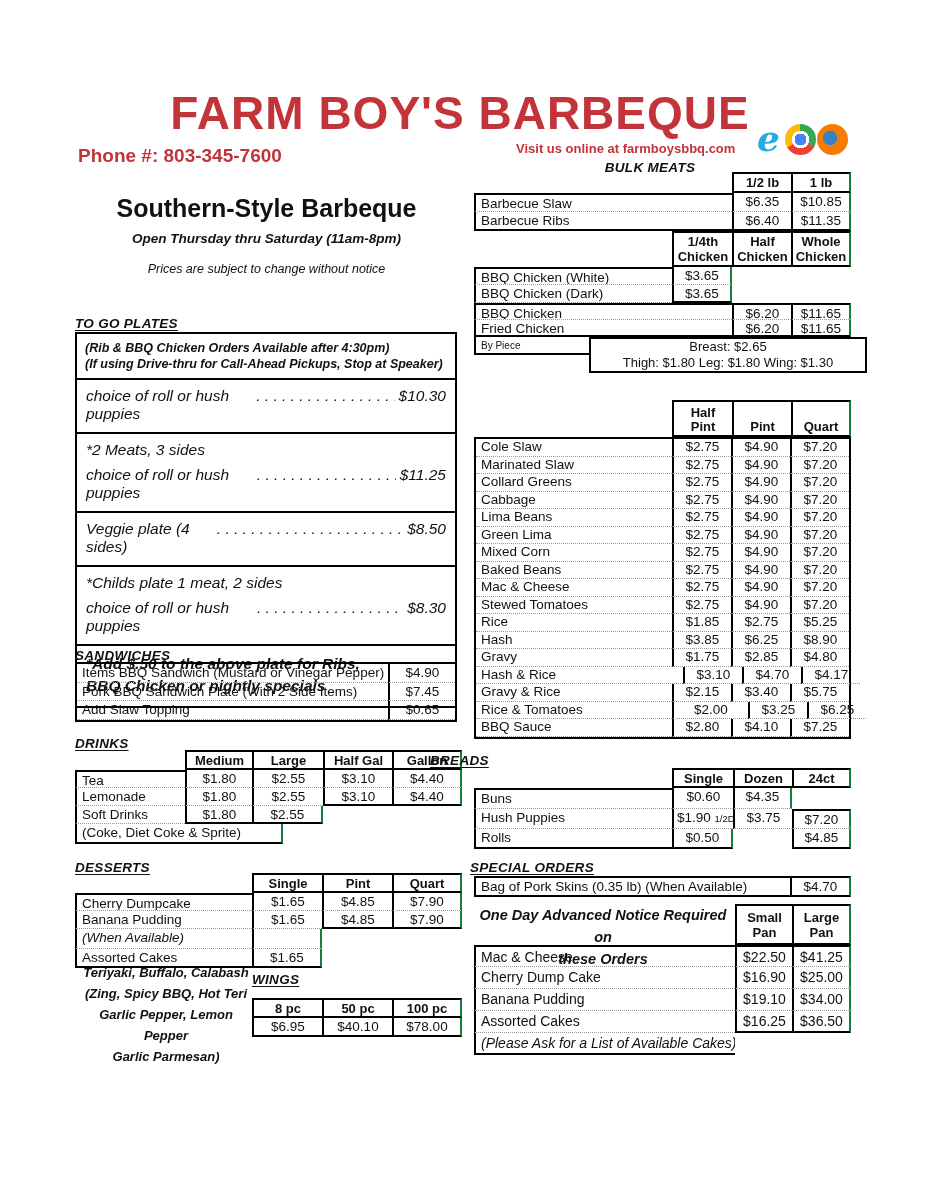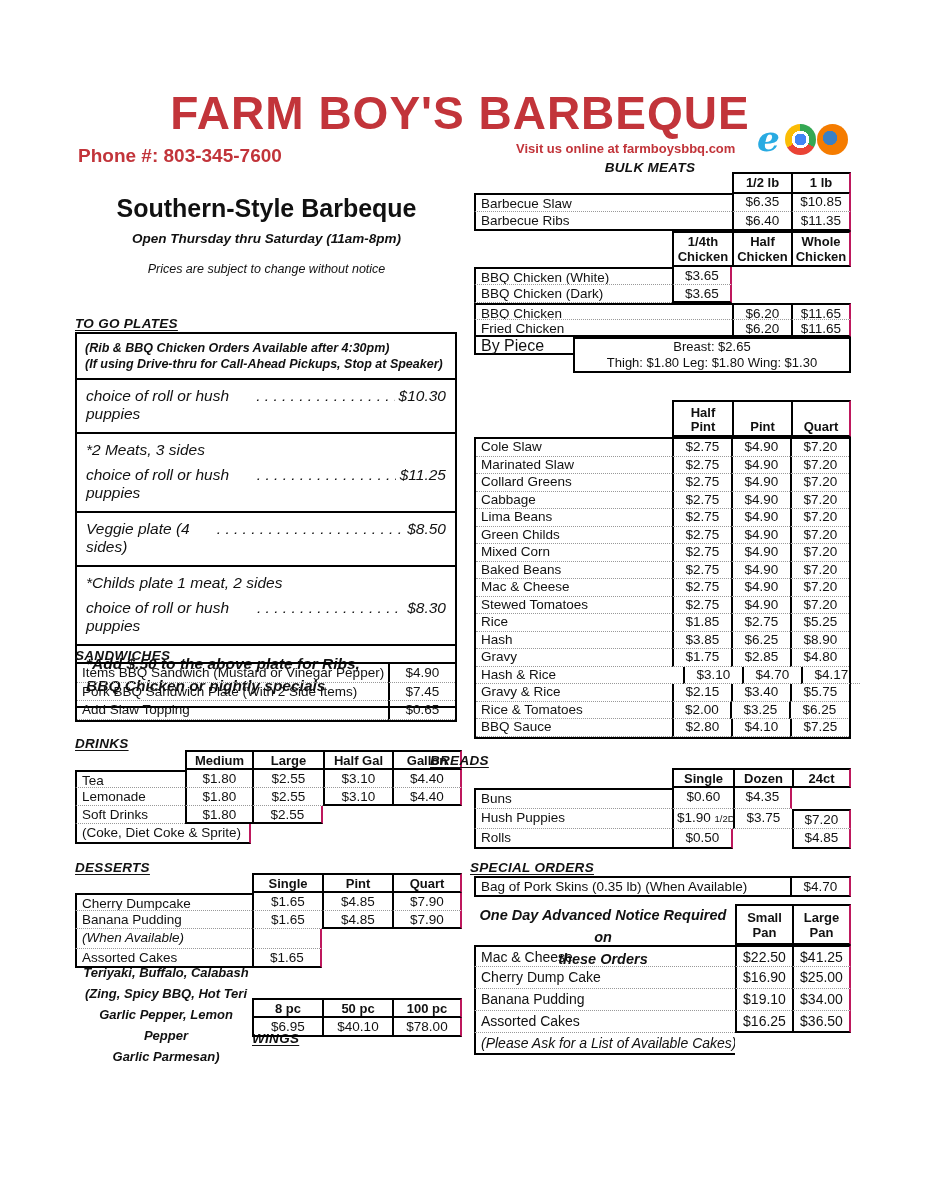--- a/index.html
+++ b/index.html
@@ -26,21 +26,21 @@
   
   .sec-title{font-size:13.5px;font-style:italic;font-weight:bold;
              text-decoration:underline;text-underline-offset:2px;letter-spacing:.3px;}
   .sec-title-plain{font-size:13.5px;font-style:italic;font-weight:bold;text-align:center;letter-spacing:.3px;}
 
   
   .r{display:flex;}
   .c{box-sizing:border-box;flex:0 0 auto;font-size:13.5px;line-height:16px;text-align:center;
      padding:1px 3px;white-space:nowrap;overflow:hidden;}
   .lab{text-align:left;padding-left:5px;}
-  .bl{border-left:2px solid #000;}.br{border-right:2px solid #be185d;}
+  .bl{border-left:2px solid #000;}.br{border-right:2px solid #15803d;}
   .bt{border-top:2px solid #000;}.bb{border-bottom:2px solid #000;}
   .db{border-bottom:1.5px dotted #999;}
   .hdr{font-weight:bold;font-size:13px;}
   .wrap{white-space:normal;line-height:14px;display:flex;align-items:flex-end;justify-content:center;}
   .wrapc{white-space:normal;line-height:15px;display:flex;align-items:center;justify-content:center;}
 
   
   .subtitle{left:75px;top:194px;width:383px;text-align:center;font-size:25px;font-weight:bold;}
   .hours{left:75px;top:231px;width:383px;text-align:center;font-size:13.5px;font-style:italic;font-weight:600;}
   .notice{left:75px;top:262px;width:383px;text-align:center;font-size:12.5px;font-style:italic;}
@@ -70,38 +70,38 @@
   #drinks .rh{height:20px;}
 
   
   #desserts-title{left:75px;top:860px;width:387px;}
   #desserts{left:75px;top:873px;}
   #desserts .r{height:18px;}
 
   
   #flavors{left:78px;top:962px;width:176px;text-align:center;font-size:13px;font-style:italic;
            font-weight:600;line-height:21px;}
-  #wings-title{left:252px;top:1031px;width:210px;}
+  #wings-title{left:252px;top:972px;width:210px;}
   #wings{left:252px;top:998px;}
   #wings .r{height:19.5px;}
 
   
   #bm-title{left:555px;top:160px;width:190px;}
   #bm-weight-hdr{left:732px;top:172px;}
-  #bm-weight-hdr .r{height:21px;align-items:center;}
+  #bm-weight-hdr .r{height:21px;}
   #bm-pork{left:474px;top:193px;}
   #bm-pork .r{height:19px;}
   #bm-chicken-hdr{left:672px;top:231px;}
   #bm-chicken-hdr .r{height:36px;}
   #bm-quarter{left:474px;top:267px;}
   #bm-quarter .r{height:18px;}
   #bm-hw{left:474px;top:303px;}
   #bm-hw .r{height:17px;}
   #bm-bypiece{left:474px;top:337px;display:flex;align-items:flex-start;}
-  #bm-bypiece .bp-label{box-sizing:border-box;width:99px;height:18px;font-size:16px;
+  #bm-bypiece .bp-label{box-sizing:border-box;width:115px;height:18px;font-size:10px;
       line-height:15px;padding:1px 3px 1px 5px;}
   #bm-bypiece .bp-box{box-sizing:border-box;width:278px;height:36px;border:2px solid #000;
       font-size:13px;line-height:16px;text-align:center;}
 
   
   #sides-title{left:470px;top:388px;width:380px;}
   #sides-hdr{left:672px;top:400px;}
   #sides-hdr .r{height:37px;}
   #sides-body{left:474px;top:437px;width:377px;border:2px solid #000;box-sizing:border-box;}
   #sides-body .r{height:17.5px;}
@@ -241,21 +241,21 @@
       <div class="c bl bb br" style="width:70px">$4.40</div>
     </div>
     <div class="r">
       <div class="c lab bl db" style="width:110px">Soft Drinks</div>
       <div class="c bl bb" style="width:67px">$1.80</div>
       <div class="c bl bb br" style="width:71px">$2.55</div>
       <div class="c" style="width:69px"></div>
       <div class="c" style="width:70px"></div>
     </div>
     <div class="r rh">
-      <div class="c lab bl br bb" style="width:176px">(Coke, Diet Coke &amp; Sprite)</div>
+      <div class="c lab bl br bb" style="width:208px">(Coke, Diet Coke &amp; Sprite)</div>
     </div>
   </div>
 
   <div class="abs sec-title" id="desserts-title">DESSERTS</div>
   <div class="abs" id="desserts">
     <div class="r" style="height:20px">
       <div class="c" style="width:177px"></div>
       <div class="c hdr bl bt bb" style="width:70px">Single</div>
       <div class="c hdr bl bt bb" style="width:70px">Pint</div>
       <div class="c hdr bl bt bb br" style="width:70px">Quart</div>
@@ -405,21 +405,21 @@
       </div>
 
       <div class="r">
         <div class="c lab db" style="width:196px">Lima Beans</div>
         <div class="c bl db" style="width:59px">$2.75</div>
         <div class="c bl db" style="width:59px">$4.90</div>
         <div class="c bl db" style="width:59px">$7.20</div>
       </div>
 
       <div class="r">
-        <div class="c lab db" style="width:196px">Green Childs</div>
+        <div class="c lab db" style="width:196px">Green Lima</div>
         <div class="c bl db" style="width:59px">$2.75</div>
         <div class="c bl db" style="width:59px">$4.90</div>
         <div class="c bl db" style="width:59px">$7.20</div>
       </div>
 
       <div class="r">
         <div class="c lab db" style="width:196px">Mixed Corn</div>
         <div class="c bl db" style="width:59px">$2.75</div>
         <div class="c bl db" style="width:59px">$4.90</div>
         <div class="c bl db" style="width:59px">$7.20</div>
@@ -476,21 +476,21 @@
 
       <div class="r">
         <div class="c lab db" style="width:196px">Gravy &amp; Rice</div>
         <div class="c bl db" style="width:59px">$2.15</div>
         <div class="c bl db" style="width:59px">$3.40</div>
         <div class="c bl db" style="width:59px">$5.75</div>
       </div>
 
       <div class="r">
         <div class="c lab db" style="width:196px">Rice &amp; Tomatoes</div>
-        <div class="c bl db" style="width:58px">$2.00</div>
+        <div class="c bl db" style="width:76px">$2.00</div>
         <div class="c bl db" style="width:59px">$3.25</div>
         <div class="c bl db" style="width:59px">$6.25</div>
       </div>
 
       <div class="r">
         <div class="c lab db" style="width:196px">BBQ Sauce</div>
         <div class="c bl db" style="width:59px">$2.80</div>
         <div class="c bl db" style="width:59px">$4.10</div>
         <div class="c bl db" style="width:59px">$7.25</div>
       </div>

